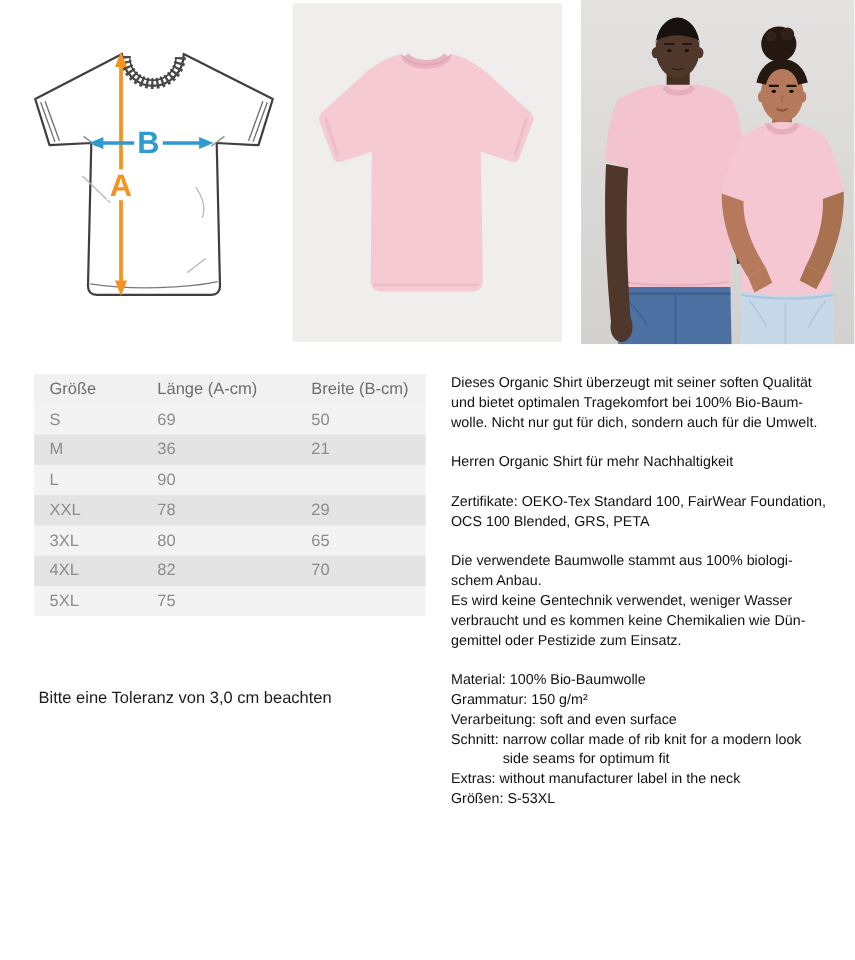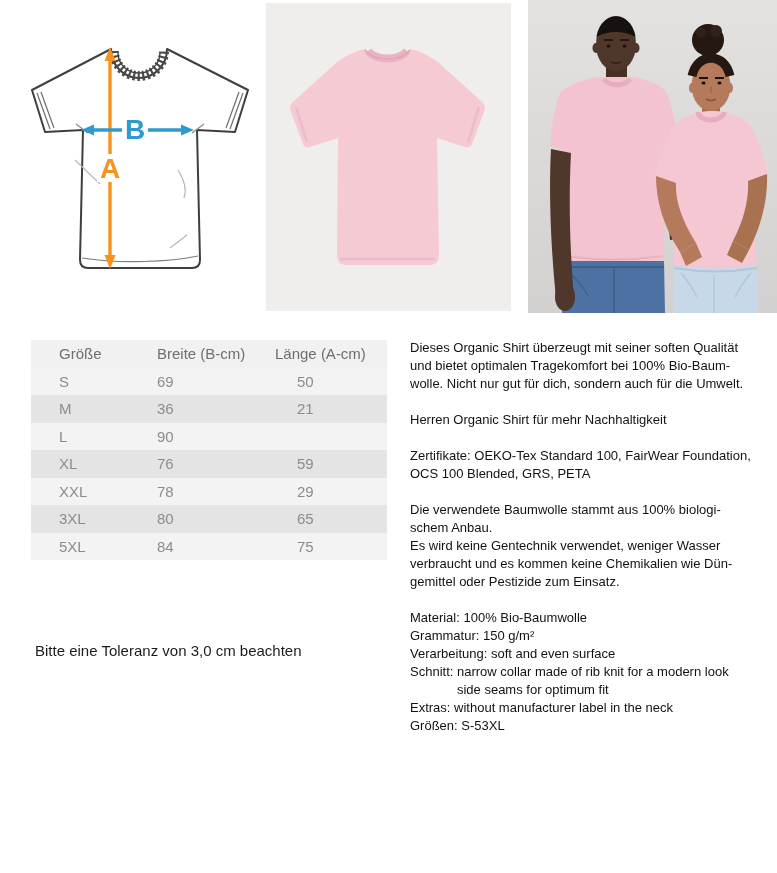--- a/index.html
+++ b/index.html
@@ -10,29 +10,29 @@
   
   .gallery-item{position:absolute;}
   .diagram-box{left:20px;top:30px;width:240px;height:260px;background:#ffffff;}
   .flat-box{left:266px;top:3px;width:245px;height:308px;background:#EFEEED;}
   .models-box{left:528px;top:0px;width:249px;height:313px;}
   .gallery-item svg{display:block;width:100%;height:100%;}
 
   
   .size-table{position:absolute;left:31px;top:340px;width:356px;font-size:15px;}
   .t-row{display:flex;height:27.5px;line-height:27.5px;}
-  .t-cell{box-sizing:border-box;padding-left:28px;overflow:hidden;white-space:nowrap;}
+  .t-cell{box-sizing:border-box;padding-left:14px;overflow:hidden;white-space:nowrap;}
   .c1{width:98px;} .c2{width:140px;} .c3{width:118px;}
   .t-head{background:#F1F1F1;color:#6E6E6E;}
   .t-data{color:#8C8C8C;}
   .t-data:nth-of-type(odd){background:#E4E4E4;}
   .t-data:nth-of-type(even){background:#F3F3F3;}
 
   
-  .tolerance{position:absolute;left:35px;top:642px;font-size:15px;color:#1C1C1C;}
+  .tolerance{position:absolute;left:35px;top:626px;font-size:15px;color:#1C1C1C;}
 
   
   .description{position:absolute;left:410px;top:339px;width:370px;color:#121212;
     font-size:13px;line-height:18px;}
   .desc-block{white-space:pre;margin:0 0 18px 0;}
 </style>
 </head>
 <body>
 
 <div class="gallery-item diagram-box">
@@ -144,55 +144,54 @@
       <path d="M 146 268 Q 188 275 229 268" stroke="#AFC6DB" stroke-width="2" fill="none"></path>
       <path d="M 186 275 L 186 313" stroke="#B2C8DD" stroke-width="1.5"></path>
       <path d="M 153 273 Q 163 285 169 297 M 223 273 Q 213 285 207 297" stroke="#AFC6DB" stroke-width="1.3" fill="none"></path>
     </g>
   </svg>
 </div>
 
 <div class="size-table">
   <div class="t-row t-head">
     <div class="t-cell c1">Größe</div>
+    <div class="t-cell c2">Länge (A-cm)</div>
     <div class="t-cell c3">Breite (B-cm)</div>
-    <div class="t-cell c2">Länge (A-cm)</div>
   </div>
   <div class="t-row t-data">
     <div class="t-cell c1">S</div>
     <div class="t-cell c2">69</div>
     <div class="t-cell c3">50</div>
   </div>
   <div class="t-row t-data">
     <div class="t-cell c1">M</div>
     <div class="t-cell c2">36</div>
     <div class="t-cell c3">21</div>
   </div>
   <div class="t-row t-data">
     <div class="t-cell c1">L</div>
     <div class="t-cell c3">90</div>
   </div>
   <div class="t-row t-data">
-    <div class="t-cell c1">XL</div>
-    <div class="t-cell c2">76</div>
-    <div class="t-cell c3">59</div>
-  </div>
-  <div class="t-row t-data">
     <div class="t-cell c1">XXL</div>
     <div class="t-cell c2">78</div>
     <div class="t-cell c3">29</div>
   </div>
   <div class="t-row t-data">
     <div class="t-cell c1">3XL</div>
     <div class="t-cell c2">80</div>
     <div class="t-cell c3">65</div>
   </div>
   <div class="t-row t-data">
+    <div class="t-cell c1">4XL</div>
+    <div class="t-cell c2">82</div>
+    <div class="t-cell c3">70</div>
+  </div>
+  <div class="t-row t-data">
     <div class="t-cell c1">5XL</div>
-    <div class="t-cell c2">84</div>
     <div class="t-cell c3">75</div>
   </div>
 </div>
 
 <div class="tolerance">Bitte eine Toleranz von 3,0 cm beachten</div>
 
 <div class="description">
   <p class="desc-block">Dieses Organic Shirt überzeugt mit seiner soften Qualität
 und bietet optimalen Tragekomfort bei 100% Bio-Baum-
 wolle. Nicht nur gut für dich, sondern auch für die Umwelt.</p>

